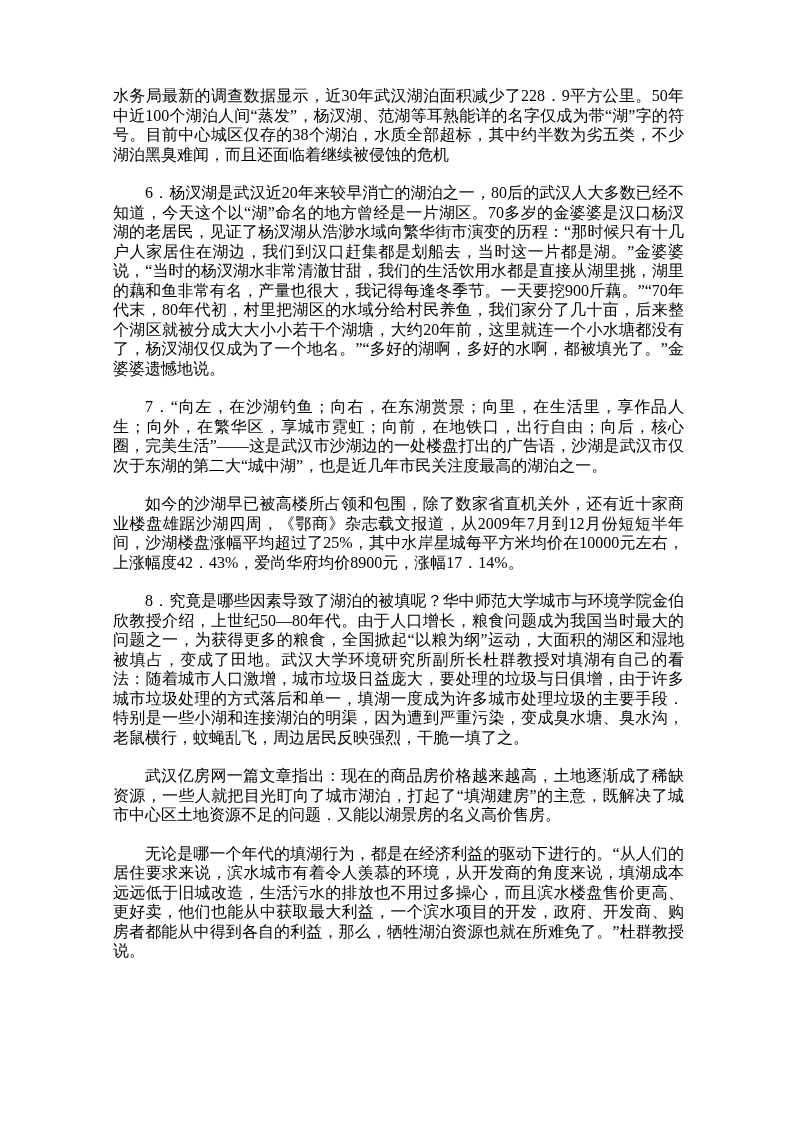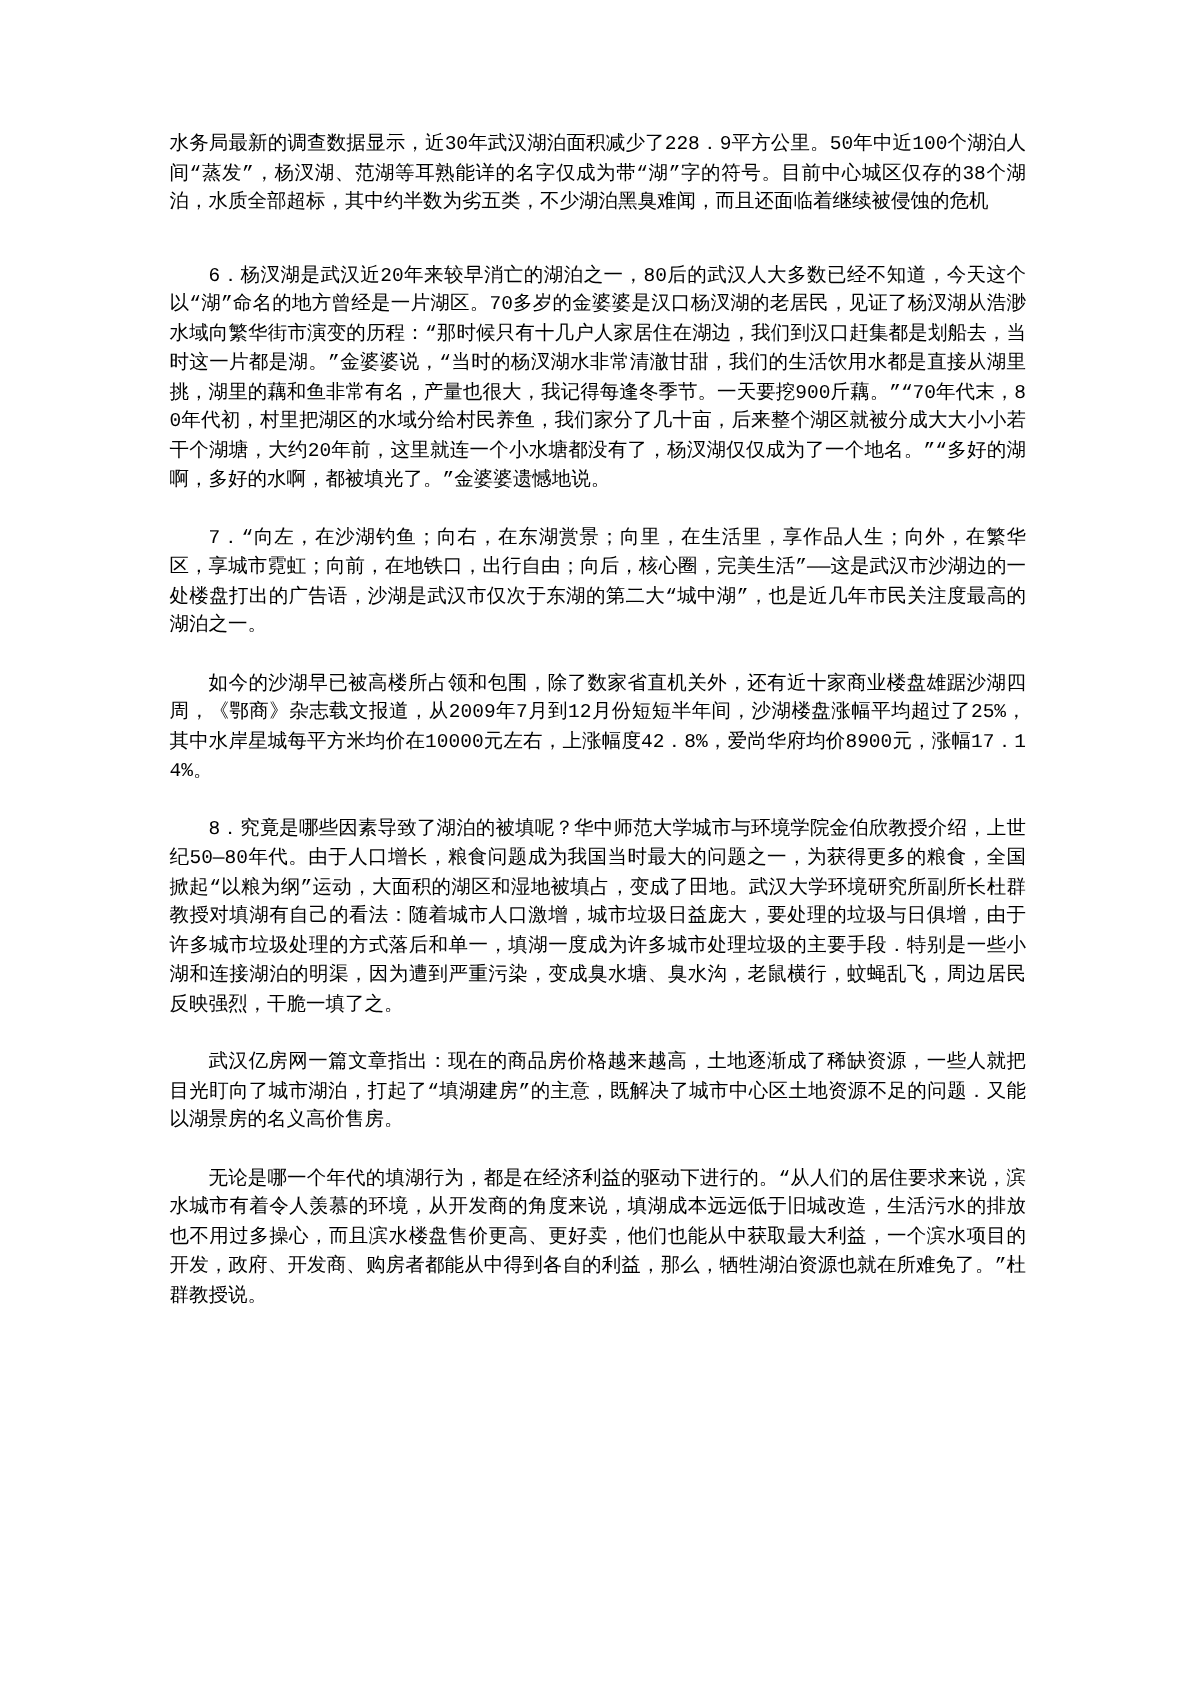--- a/index.html
+++ b/index.html
@@ -14,40 +14,40 @@
   }
   .page {
     box-sizing: border-box;
     width: 794px;
     height: 1123px;
     background: #ffffff;
     padding: 86px 110px 40px 113px;
   }
   .doc p {
     margin: 0 0 19px 0;
-    font-family: Liberation Mono, monospace;
-    font-size: 13px;
+    font-family: Liberation Serif, serif;
+    font-size: 16px;
     line-height: 19.5px;
     color: #000000;
     text-align: justify;
     word-break: break-all;
   }
   .doc p.indent {
     text-indent: 2em;
   }
   .doc p.gap-top {
-    margin-top: 29px;
+    margin-top: 19px;
   }
 </style>
 </head>
 <body>
 
 <div class="page">
   <div class="doc">
     <p>水务局最新的调查数据显示，近30年武汉湖泊面积减少了228．9平方公里。50年中近100个湖泊人间“蒸发”，杨汊湖、范湖等耳熟能详的名字仅成为带“湖”字的符号。目前中心城区仅存的38个湖泊，水质全部超标，其中约半数为劣五类，不少湖泊黑臭难闻，而且还面临着继续被侵蚀的危机</p>
     <p class="indent gap-top">6．杨汊湖是武汉近20年来较早消亡的湖泊之一，80后的武汉人大多数已经不知道，今天这个以“湖”命名的地方曾经是一片湖区。70多岁的金婆婆是汉口杨汊湖的老居民，见证了杨汊湖从浩渺水域向繁华街市演变的历程：“那时候只有十几户人家居住在湖边，我们到汉口赶集都是划船去，当时这一片都是湖。”金婆婆说，“当时的杨汊湖水非常清澈甘甜，我们的生活饮用水都是直接从湖里挑，湖里的藕和鱼非常有名，产量也很大，我记得每逢冬季节。一天要挖900斤藕。”“70年代末，80年代初，村里把湖区的水域分给村民养鱼，我们家分了几十亩，后来整个湖区就被分成大大小小若干个湖塘，大约20年前，这里就连一个小水塘都没有了，杨汊湖仅仅成为了一个地名。”“多好的湖啊，多好的水啊，都被填光了。”金婆婆遗憾地说。</p>
     <p class="indent">7．“向左，在沙湖钓鱼；向右，在东湖赏景；向里，在生活里，享作品人生；向外，在繁华区，享城市霓虹；向前，在地铁口，出行自由；向后，核心圈，完美生活”——这是武汉市沙湖边的一处楼盘打出的广告语，沙湖是武汉市仅次于东湖的第二大“城中湖”，也是近几年市民关注度最高的湖泊之一。</p>
-    <p class="indent">如今的沙湖早已被高楼所占领和包围，除了数家省直机关外，还有近十家商业楼盘雄踞沙湖四周，《鄂商》杂志载文报道，从2009年7月到12月份短短半年间，沙湖楼盘涨幅平均超过了25%，其中水岸星城每平方米均价在10000元左右，上涨幅度42．8%，爱尚华府均价8900元，涨幅17．14%。</p>
+    <p class="indent">如今的沙湖早已被高楼所占领和包围，除了数家省直机关外，还有近十家商业楼盘雄踞沙湖四周，《鄂商》杂志载文报道，从2009年7月到12月份短短半年间，沙湖楼盘涨幅平均超过了25%，其中水岸星城每平方米均价在10000元左右，上涨幅度42．43%，爱尚华府均价8900元，涨幅17．14%。</p>
     <p class="indent">8．究竟是哪些因素导致了湖泊的被填呢？华中师范大学城市与环境学院金伯欣教授介绍，上世纪50—80年代。由于人口增长，粮食问题成为我国当时最大的问题之一，为获得更多的粮食，全国掀起“以粮为纲”运动，大面积的湖区和湿地被填占，变成了田地。武汉大学环境研究所副所长杜群教授对填湖有自己的看法：随着城市人口激增，城市垃圾日益庞大，要处理的垃圾与日俱增，由于许多城市垃圾处理的方式落后和单一，填湖一度成为许多城市处理垃圾的主要手段．特别是一些小湖和连接湖泊的明渠，因为遭到严重污染，变成臭水塘、臭水沟，老鼠横行，蚊蝇乱飞，周边居民反映强烈，干脆一填了之。</p>
     <p class="indent">武汉亿房网一篇文章指出：现在的商品房价格越来越高，土地逐渐成了稀缺资源，一些人就把目光盯向了城市湖泊，打起了“填湖建房”的主意，既解决了城市中心区土地资源不足的问题．又能以湖景房的名义高价售房。</p>
     <p class="indent">无论是哪一个年代的填湖行为，都是在经济利益的驱动下进行的。“从人们的居住要求来说，滨水城市有着令人羡慕的环境，从开发商的角度来说，填湖成本远远低于旧城改造，生活污水的排放也不用过多操心，而且滨水楼盘售价更高、更好卖，他们也能从中获取最大利益，一个滨水项目的开发，政府、开发商、购房者都能从中得到各自的利益，那么，牺牲湖泊资源也就在所难免了。”杜群教授说。</p>
   </div>
 </div>
 
 </body></html>

